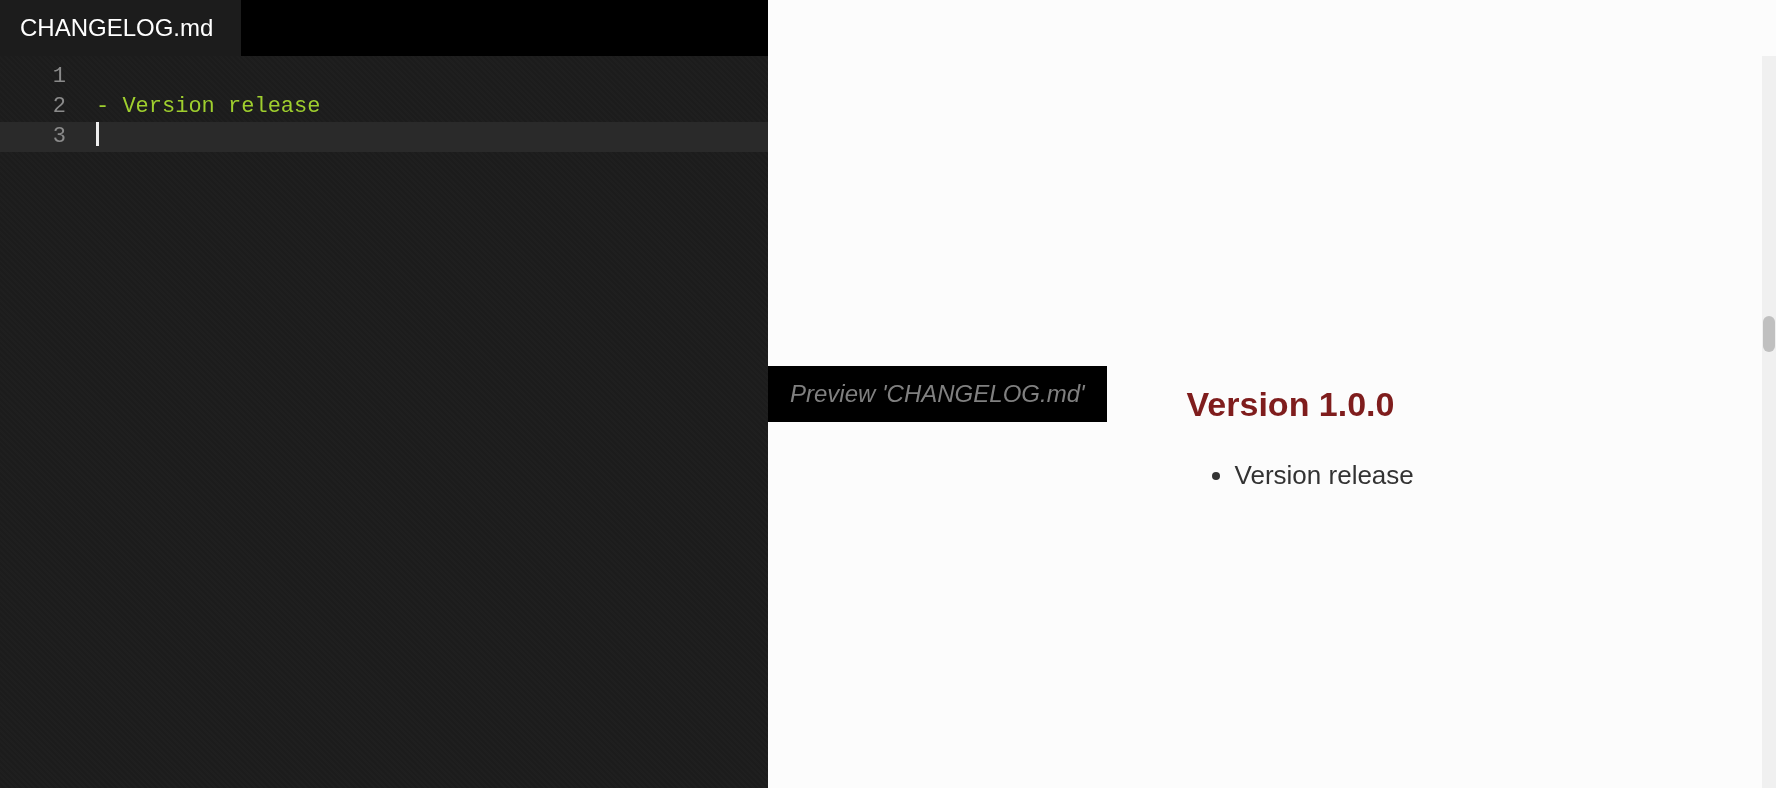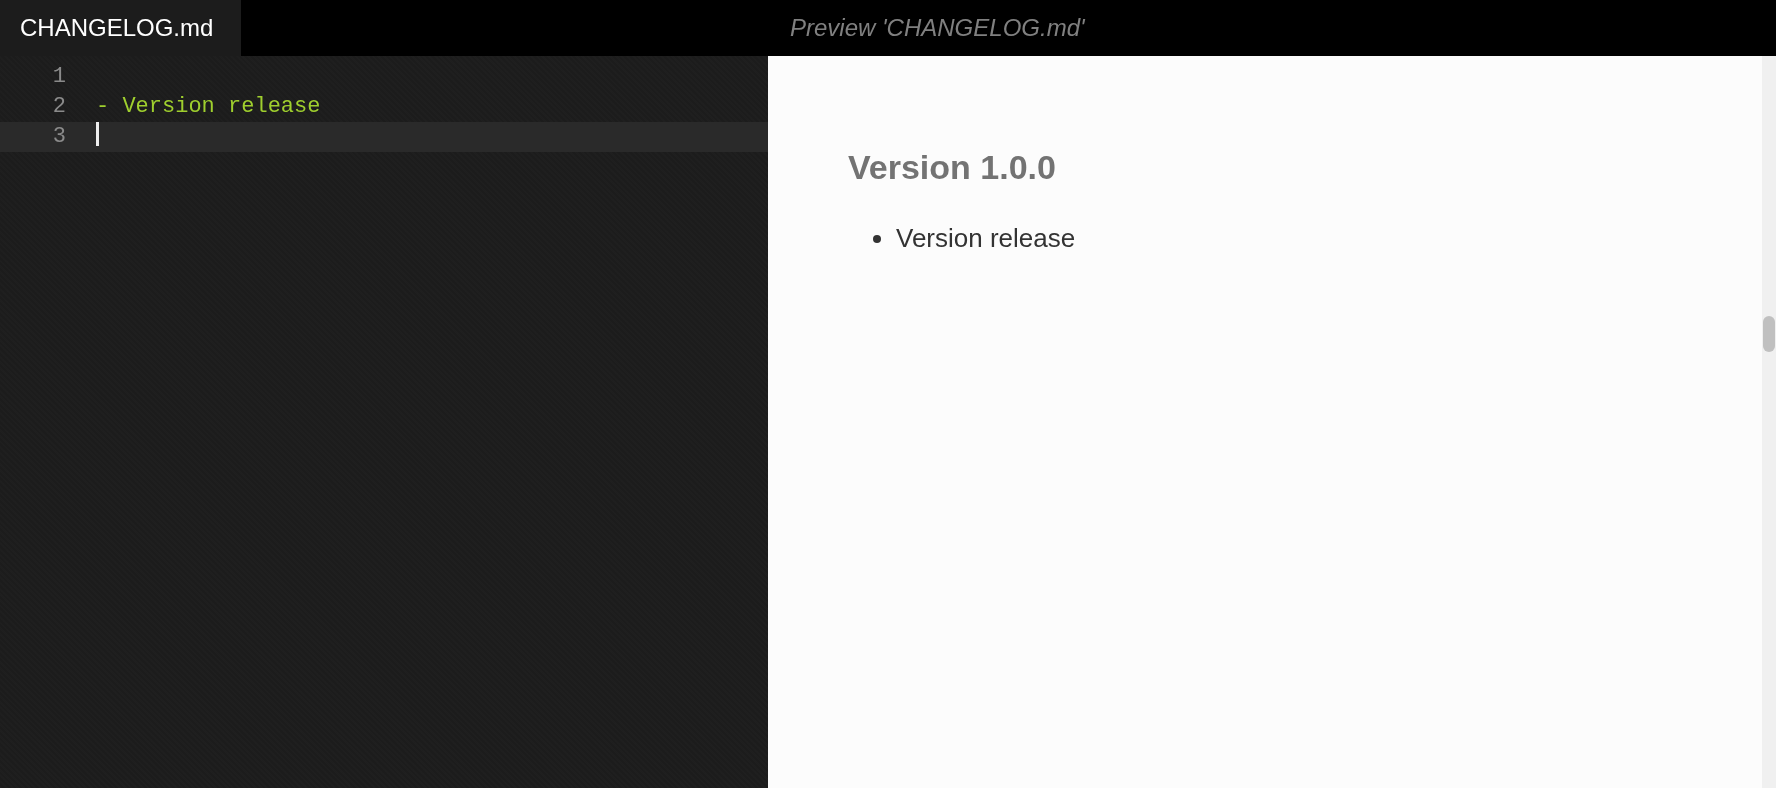--- a/index.html
+++ b/index.html
@@ -80,22 +80,23 @@
     width: 3px;
     height: 24px;
     background: #eee;
     vertical-align: -3px;
   }
 
   
   .preview-pane {
     flex: 1;
     display: flex;
-    flex-direction: column;
+    flex-direction: row;
     background: #fcfcfc;
+    align-items: center;
   }
   .preview-tab-bar {
     height: 56px;
     background: #000;
     display: flex;
     align-items: stretch;
   }
   .preview-tab {
     color: #808080;
     font-size: 24px;
@@ -109,21 +110,21 @@
     background: #fcfcfc;
     color: #2a2a2a;
     padding: 92px 80px 0 80px;
     font-size: 24px;
     position: relative;
   }
   .preview-body h3 {
     font-size: 34px;
     font-weight: 700;
     margin-bottom: 36px;
-    color: #737373;
+    color: #7f1d1d;
   }
   .preview-body ul {
     padding-left: 48px;
     font-size: 26px;
     color: #333;
   }
   .preview-body li {
     margin: 4px 0;
   }
   .scrollbar-track {

